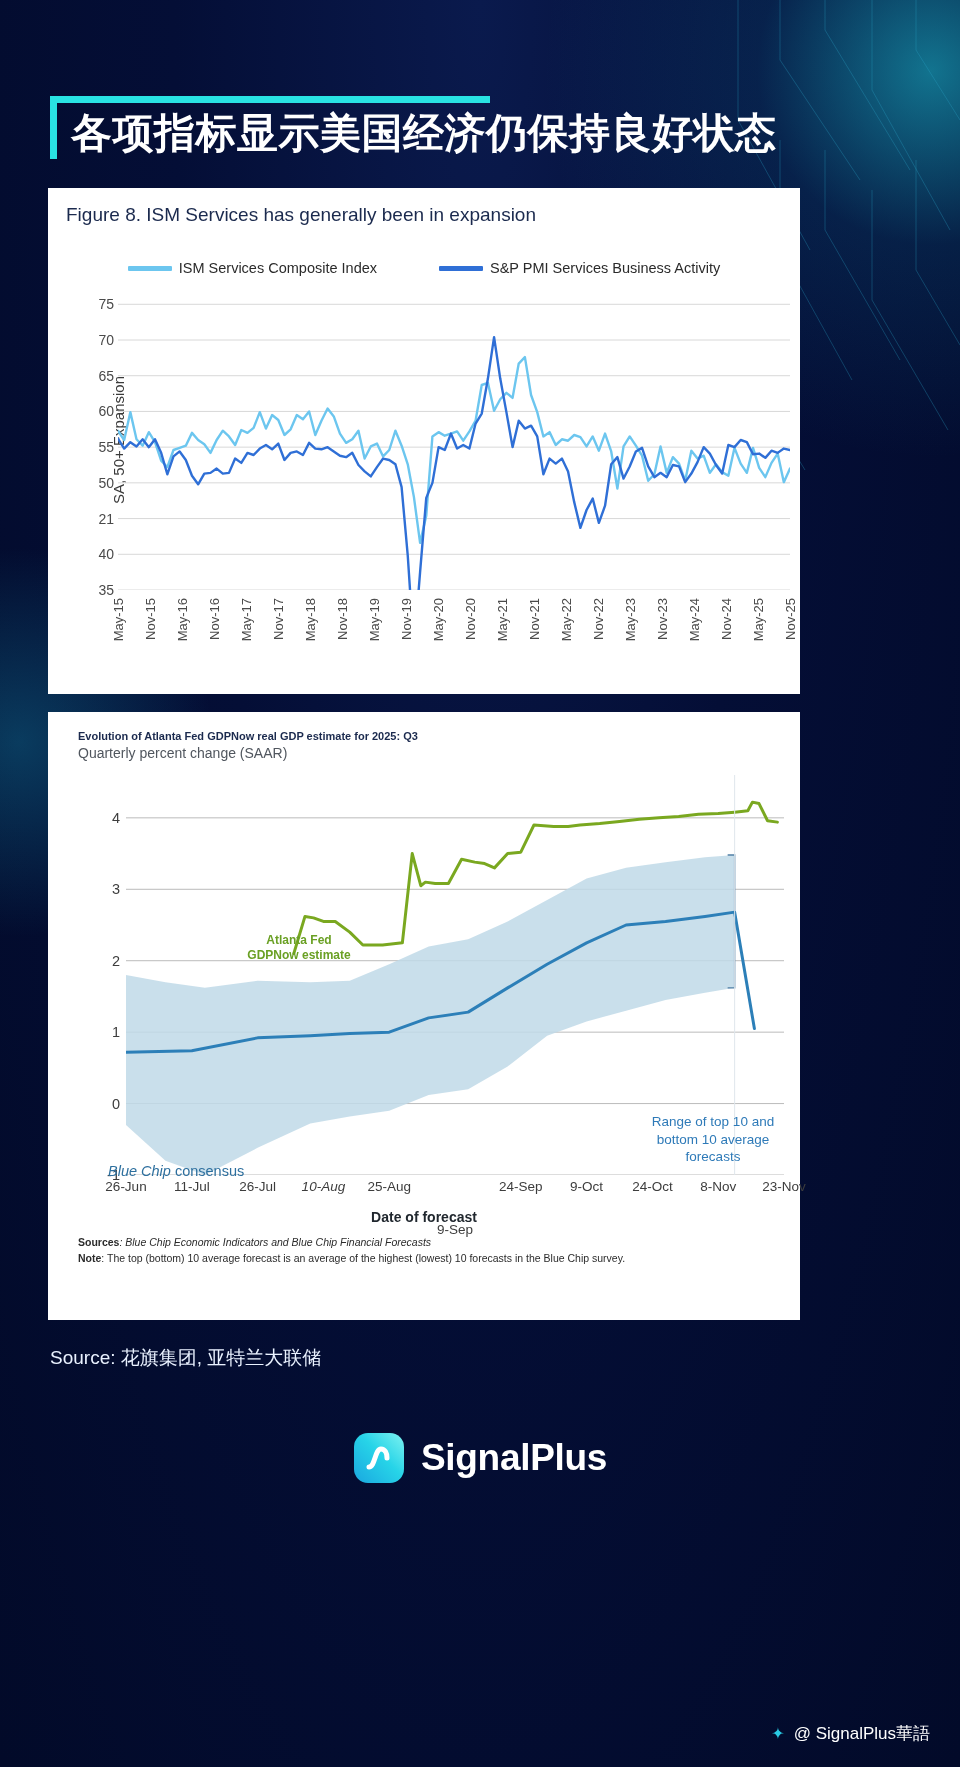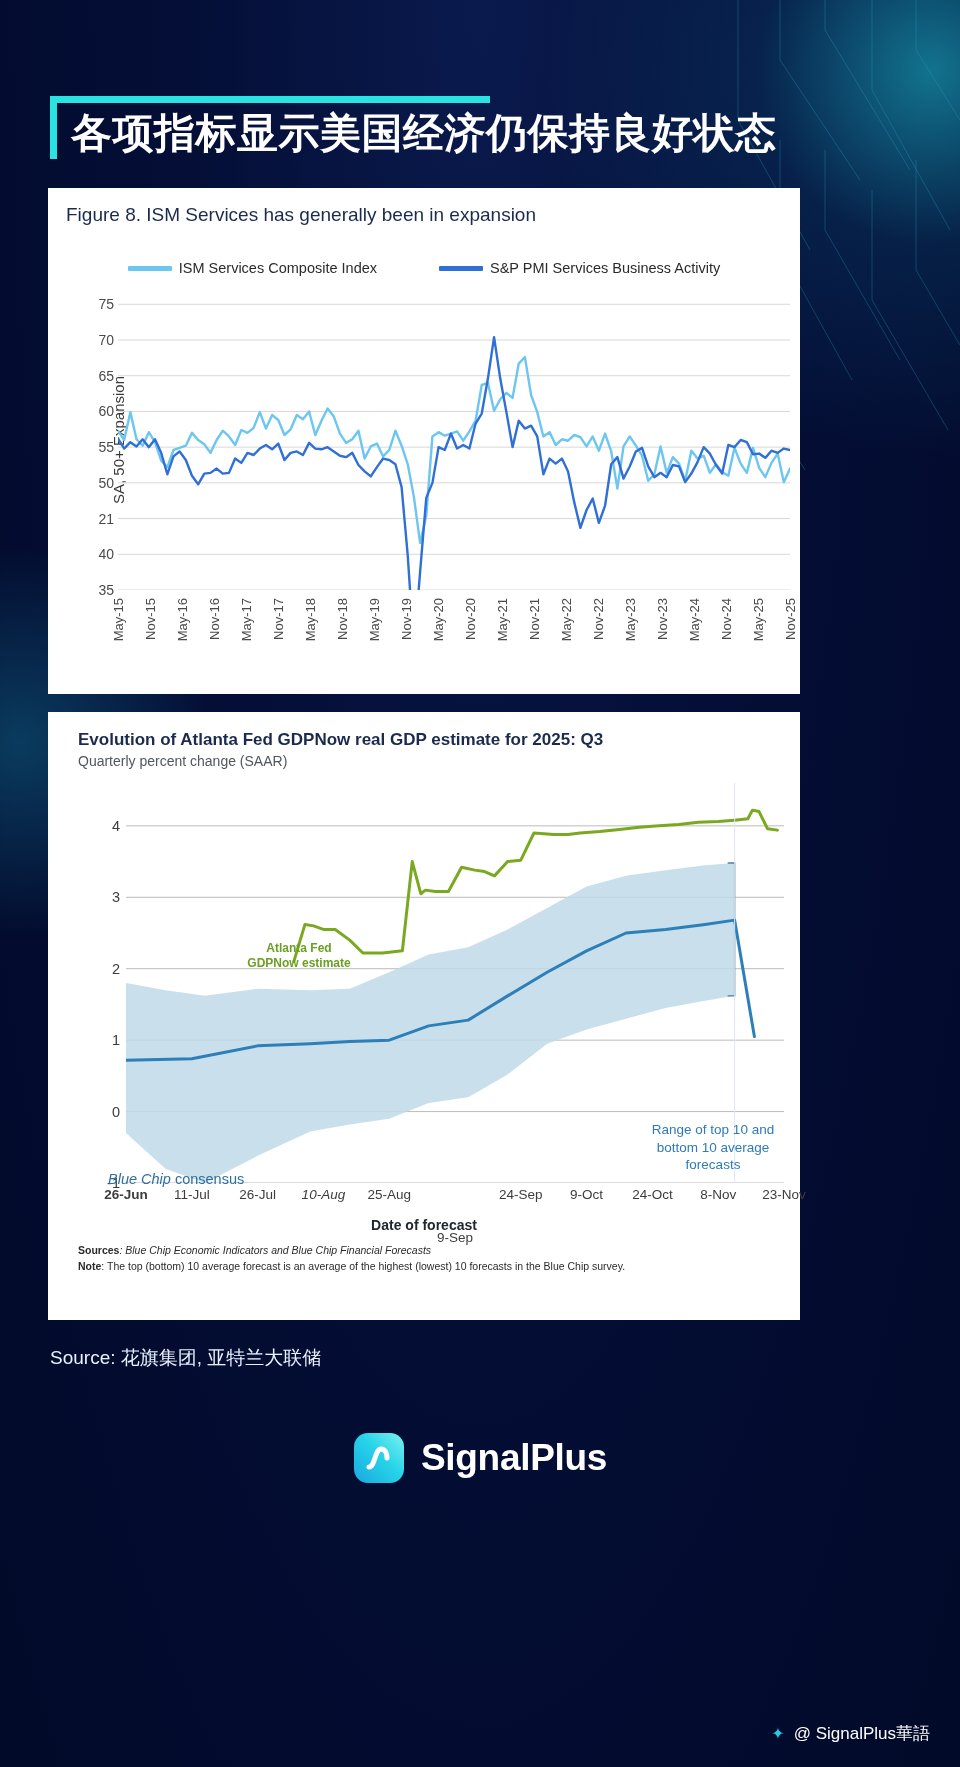--- a/index.html
+++ b/index.html
@@ -55,21 +55,21 @@
   .xticks1 {
     position:absolute; left:70px; right:10px; top:302px; height:92px;
   }
   .xticks1 span {
     position:absolute; top:6px; font-size:13px; color:#4a4a4a;
     writing-mode:vertical-rl; transform:rotate(180deg);
     transform-origin:center; white-space:nowrap;
   }
 
   
-  .fig2-title { font-size:17px; color:#1b2a4e; font-weight:700; padding:18px 0 0 30px; }
+  .fig2-title { font-size:11px; color:#1b2a4e; font-weight:700; padding:18px 0 0 30px; }
   .fig2-sub { font-size:14px; color:#50565e; padding:3px 0 0 30px; }
   .plot2 { position:relative; margin-top:14px; height:400px; }
   .yticks2 { position:absolute; left:40px; top:0; width:32px; height:100%; }
   .yticks2 div { position:absolute; right:0; font-size:14.5px; color:#3d3d3d; transform:translateY(-50%); }
   .svgwrap2 { position:absolute; left:78px; right:16px; top:0; bottom:0; }
   .xticks2 { position:absolute; left:78px; right:16px; top:404px; height:22px; }
   .xticks2 span {
     position:absolute; font-size:13.5px; color:#3d3d3d; transform:translateX(-50%); white-space:nowrap;
   }
   .xaxis-title2 { text-align:center; font-size:14px; font-weight:700; color:#20272e; margin-top:34px; }
@@ -240,21 +240,21 @@
     <div class="anno anno-blue" id="annoRange" style="left:580px; top:338px; width:170px;">
         <div>Range of top 10 and</div>
         <div>bottom 10 average</div>
         <div>forecasts</div>
       </div>
     <div class="anno anno-bluechip" style="left:60px; top:388px;">
       <i>Blue Chip</i><span> consensus</span>
     </div>
 
     <div class="xticks2" id="x2">
-        <span style="left: 0%; font-weight: bold;">26-Jun</span>
+        <span style="left: 0%;">26-Jun</span>
         <span style="left: 10%;">11-Jul</span>
         <span style="left: 20%;">26-Jul</span>
         <span style="left: 30%; font-style: italic;">10-Aug</span>
         <span style="left: 40%;">25-Aug</span>
         <span style="left: 50%; margin-top: 43px;">9-Sep</span>
         <span style="left: 60%;">24-Sep</span>
         <span style="left: 70%;">9-Oct</span>
         <span style="left: 80%;">24-Oct</span>
         <span style="left: 90%;">8-Nov</span>
         <span style="left: 100%;">23-Nov</span>

